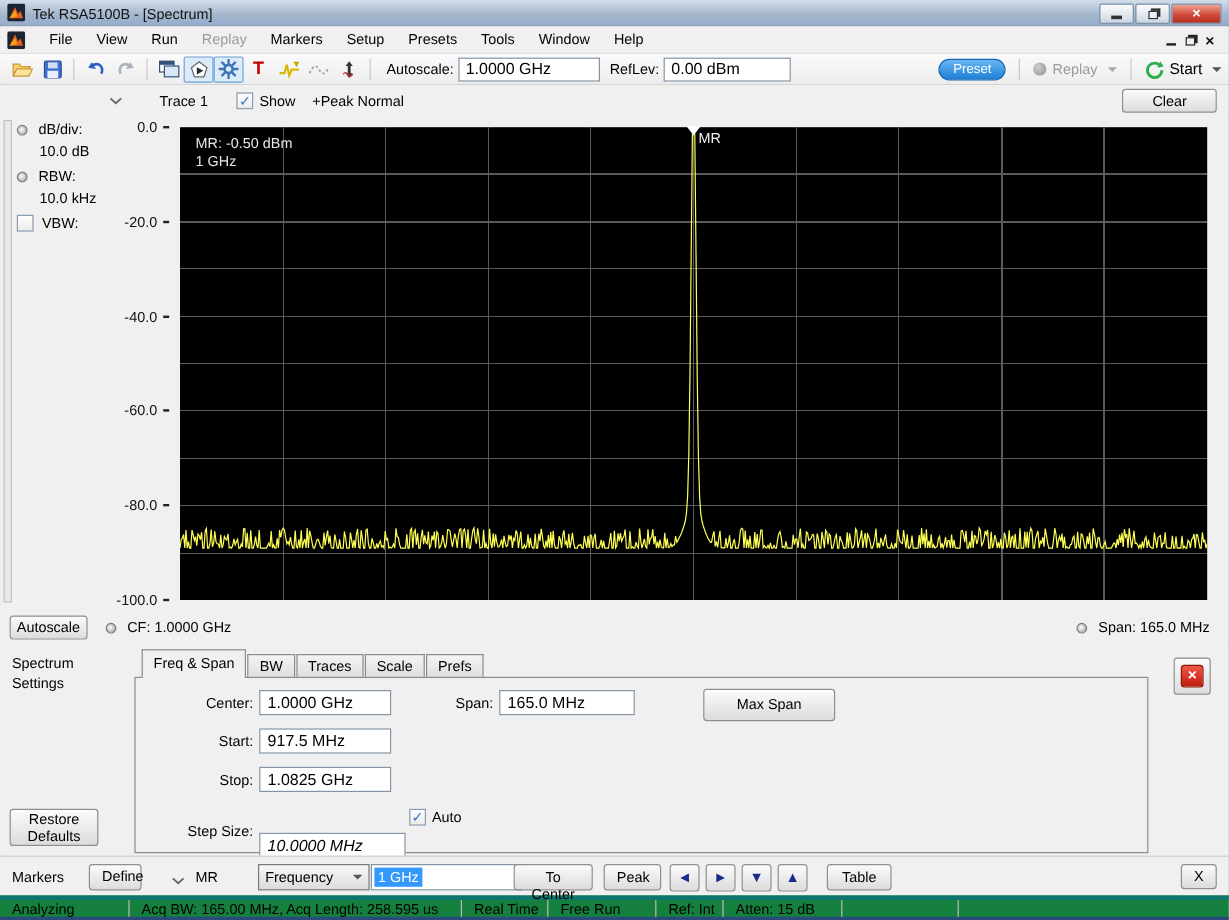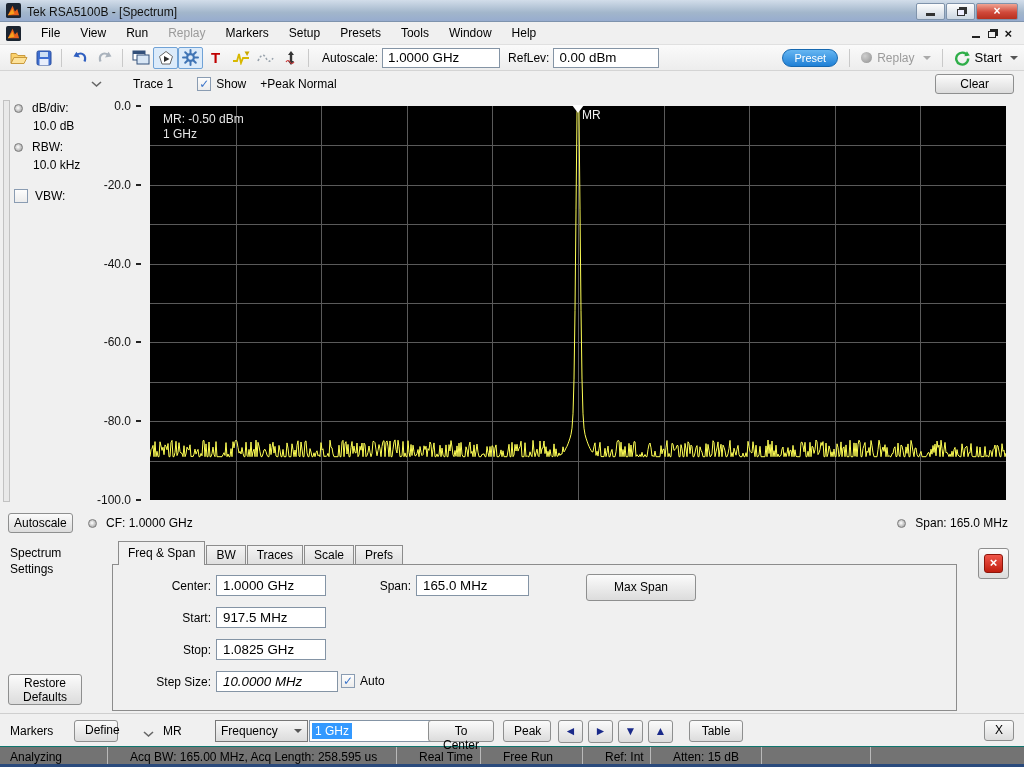--- a/index.html
+++ b/index.html
@@ -85,21 +85,21 @@
   
   .settings { height:176px; background:#f0f0f0; position:relative; }
   .settings-title { position:absolute; left:10px; top:8px; width:80px; line-height:16px; }
   .tabs { position:absolute; left:118px; top:4px; height:24px; display:flex; align-items:flex-end; }
   .tab { border:1px solid #8c8c8c; border-bottom:none; background:linear-gradient(#f4f4f4,#dedede); padding:2px 9px; height:20px; margin-right:1px; }
   .tab.active { background:#f0f0f0; height:24px; padding-top:4px; position:relative; z-index:2; }
   .sbox { position:absolute; left:112px; top:27px; width:845px; height:147px; border:1px solid #8c8c8c; background:#f0f0f0; }
   .frow { position:absolute; display:flex; align-items:center; }
   .flabel { display:inline-block; width:95px; text-align:right; margin-right:5px; }
   .finput { height:21px; border:1px solid #8494a5; background:#fff; padding:2px 6px; }
-  .w110 { width:110px; } .w113 { width:113px; } .w122 { width:122px; }
+  .w110 { width:110px; } .w113 { width:113px; } .w122 { width:122px;margin-top:23px; }
   .italic { font-style:italic; }
   .maxspan-btn { position:absolute; left:473px; top:9px; width:110px; height:27px; padding-top:5px; }
   .restore-btn { position:absolute; left:8px; top:137px; width:74px; height:31px; padding:1px 4px; line-height:14px; }
   .panel-close { position:absolute; left:978px; top:11px; width:31px; height:31px; border:1px solid #8e8e8e; border-radius:3px; background:linear-gradient(#fbfbfb,#dcdcdc); display:flex; align-items:center; justify-content:center; }
   .panel-close .redx { width:19px; height:19px; border-radius:3px; background:linear-gradient(#f0564a,#c01d0e); border:1px solid #8d150a; color:#fff; font-weight:bold; font-size:13px; line-height:16px; text-align:center; }
   .panel-close .redx::after { content:"\00d7"; }
 
   
   .markersbar { height:33px; background:#f0f0f0; border-top:1px solid #cfcfcf; position:relative; }
   .mk { position:absolute; top:6px; height:22px; }
@@ -113,21 +113,21 @@
   .mk-input .sel { background:#3399ff; color:#fff; padding:1px 3px; }
   .tocenter-btn { left:428px; width:66px; padding-top:3px; }
   .peak-btn { left:503px; width:48px; padding-top:3px; }
   .arrow-btn { width:25px; height:23px; padding:0; color:#1a2a8a; font-size:12px; line-height:21px; }
   .a1 { left:558px; } .a2 { left:588px; } .a3 { left:618px; } .a4 { left:648px; }
   .a1::after { content:"\25c4"; } .a2::after { content:"\25ba"; } .a3::after { content:"\25bc"; } .a4::after { content:"\25b2"; }
   .table-btn { left:689px; width:54px; padding-top:3px; }
   .mkx-btn { left:984px; width:30px; height:21px; padding-top:2px; }
 
   
-  .statusbar { height:21px; background:#737373; border-top:1px solid #0f766e; border-bottom:3px solid #2a4a7c; display:flex; align-items:center;gap:12px; }
+  .statusbar { height:21px; background:#15803d; border-top:4px solid #0f766e; border-bottom:3px solid #2a4a7c; display:flex; align-items:center; }
   .scell { height:100%; border-right:1px solid #b9b9b9; padding:2px 0 0 10px; display:flex; align-items:center; }
   .sc0 { width:108px; } .sc1 { width:277px; } .sc2 { width:72px; } .sc3 { width:90px; }
   .sc4 { width:56px; } .sc5 { width:99px; } .sc6 { width:97px; } .sc7 { flex:1; border-right:none; }
 </style>
 </head>
 <body>
 
 <div class="window">
 
   <div class="titlebar">
@@ -295,21 +295,21 @@
       <div class="side-row">
           <span class="knob"></span>
           <span>dB/div:</span>
         </div>
       <div class="side-val">10.0 dB</div>
       <div class="side-row" style="margin-top:3px">
           <span class="knob"></span>
           <span>RBW:</span>
         </div>
       <div class="side-val">10.0 kHz</div>
-      <div class="side-row" style="margin-top:13px">
+      <div class="side-row" style="margin-top:3px">
           <span class="cb"></span>
           <span>VBW:</span>
         </div>
     </div>
     <div class="yticks">
       <div class="ytick" style="top:2px">0.0</div>
       <div class="ytick" style="top:81px">-20.0</div>
       <div class="ytick" style="top:160px">-40.0</div>
       <div class="ytick" style="top:238px">-60.0</div>
       <div class="ytick" style="top:317px">-80.0</div>

